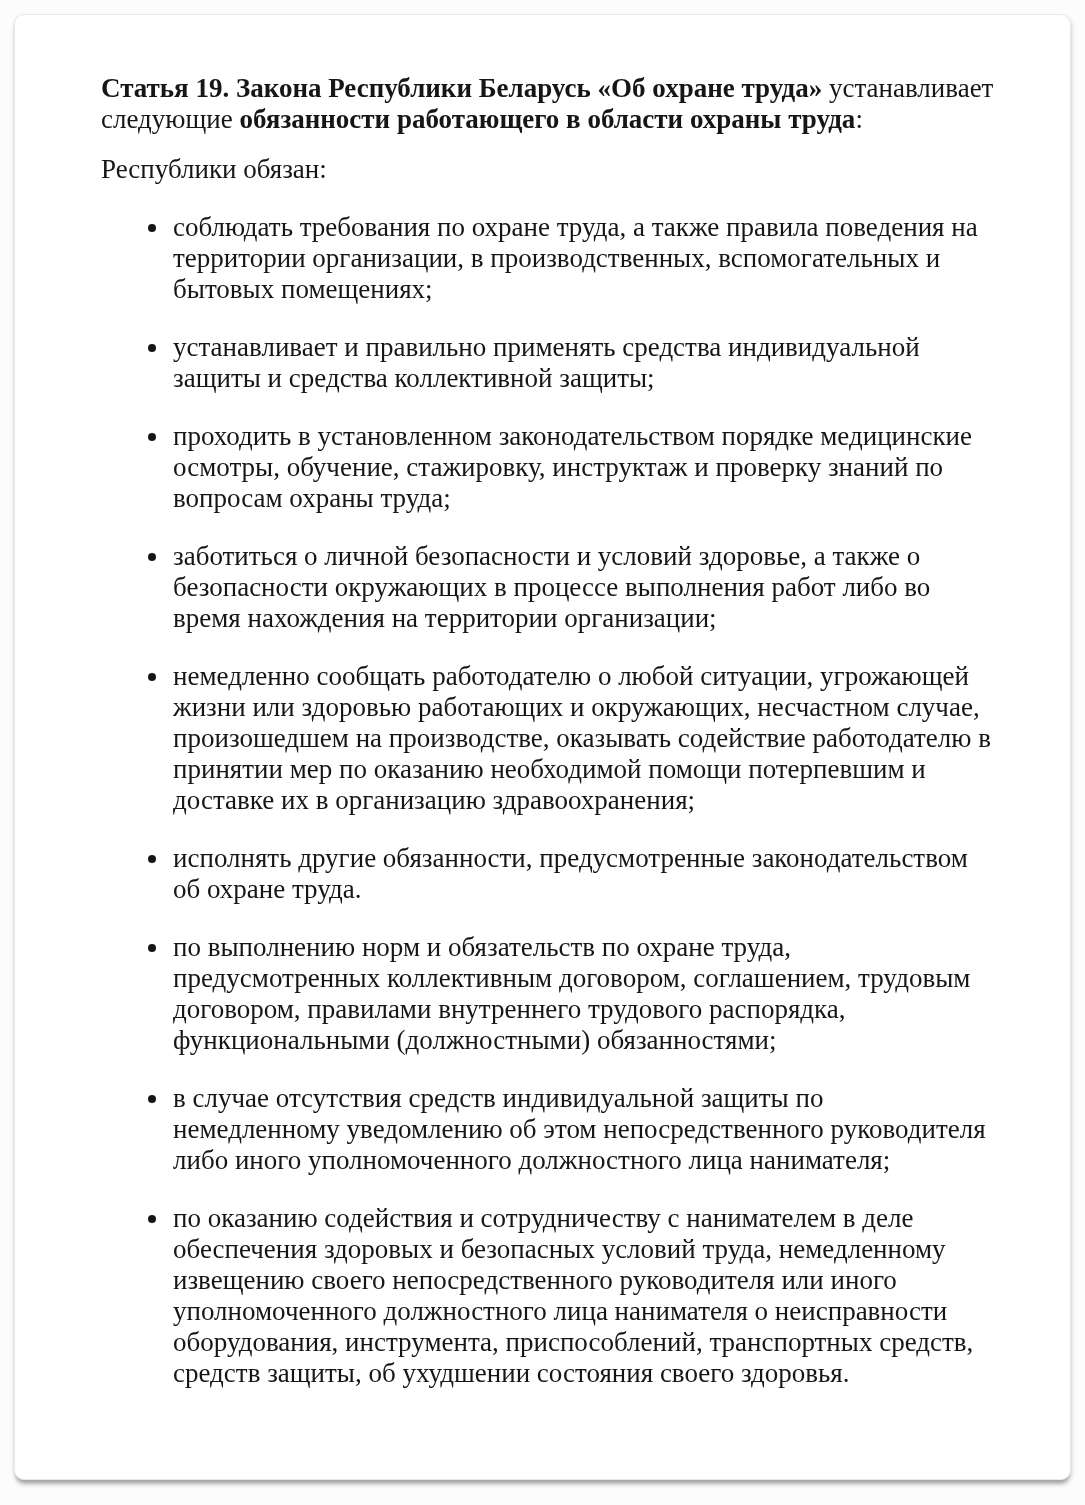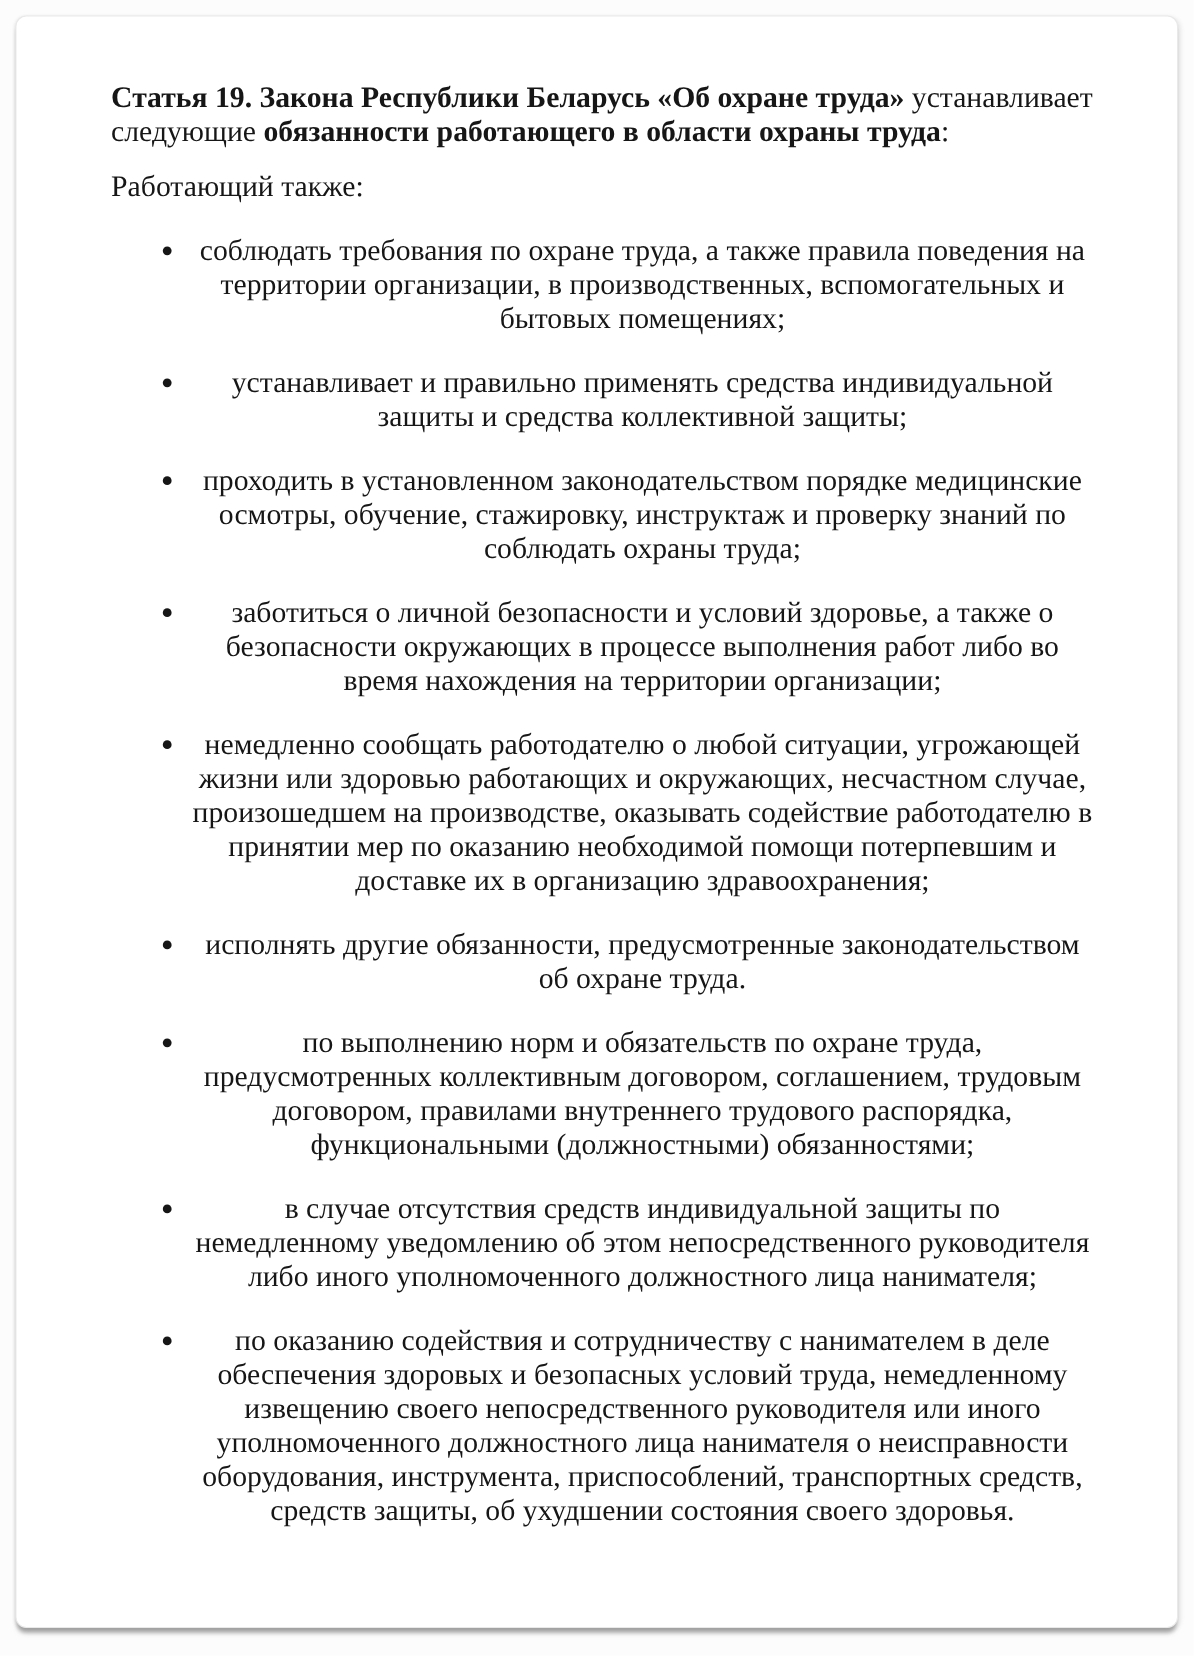--- a/index.html
+++ b/index.html
@@ -45,41 +45,40 @@
     margin: 0 0 27px 0;
   }
   ul.duties {
     margin: 0 0 27px 0;
     padding: 0 0 0 70px;
     list-style: disc outside;
   }
   ul.duties li {
     margin: 12px 0 27px 0;
     padding-left: 2px;
-    text-align: center;
   }
   .para2 {
     margin: 0 0 27px 0;
   }
 </style>
 </head>
 <body>
 
 <div class="viewport">
   <div class="page">
     <div class="content">
 
       <p class="heading"><b>Статья 19. Закона Республики Беларусь «Об охране труда»</b><span> устанавливает следующие </span><b>обязанности работающего в области охраны труда</b><span>:</span></p>
 
-      <p class="intro">Работающий также:</p>
+      <p class="intro">Республики обязан:</p>
 
       <ul class="duties">
         <li>соблюдать требования по охране труда, а также правила поведения на территории организации, в производственных, вспомогательных и бытовых помещениях;</li>
         <li>устанавливает и правильно применять средства индивидуальной защиты и средства коллективной защиты;</li>
-        <li>проходить в установленном законодательством порядке медицинские осмотры, обучение, стажировку, инструктаж и проверку знаний по соблюдать охраны труда;</li>
+        <li>проходить в установленном законодательством порядке медицинские осмотры, обучение, стажировку, инструктаж и проверку знаний по вопросам охраны труда;</li>
         <li>заботиться о личной безопасности и условий здоровье, а также о безопасности окружающих в процессе выполнения работ либо во время нахождения на территории организации;</li>
         <li>немедленно сообщать работодателю о любой ситуации, угрожающей жизни или здоровью работающих и окружающих, несчастном случае, произошедшем на производстве, оказывать содействие работодателю в принятии мер по оказанию необходимой помощи потерпевшим и доставке их в организацию здравоохранения;</li>
         <li>исполнять другие обязанности, предусмотренные законодательством об охране труда.</li>
       </ul>
 
 
       <ul class="duties">
         <li>по выполнению норм и обязательств по охране труда, предусмотренных коллективным договором, соглашением, трудовым договором, правилами внутреннего трудового распорядка, функциональными (должностными) обязанностями;</li>
         <li>в случае отсутствия средств индивидуальной защиты по немедленному уведомлению об этом непосредственного руководителя либо иного уполномоченного должностного лица нанимателя;</li>
         <li>по оказанию содействия и сотрудничеству с нанимателем в деле обеспечения здоровых и безопасных условий труда, немедленному извещению своего непосредственного руководителя или иного уполномоченного должностного лица нанимателя о неисправности оборудования, инструмента, приспособлений, транспортных средств, средств защиты, об ухудшении состояния своего здоровья.</li>

